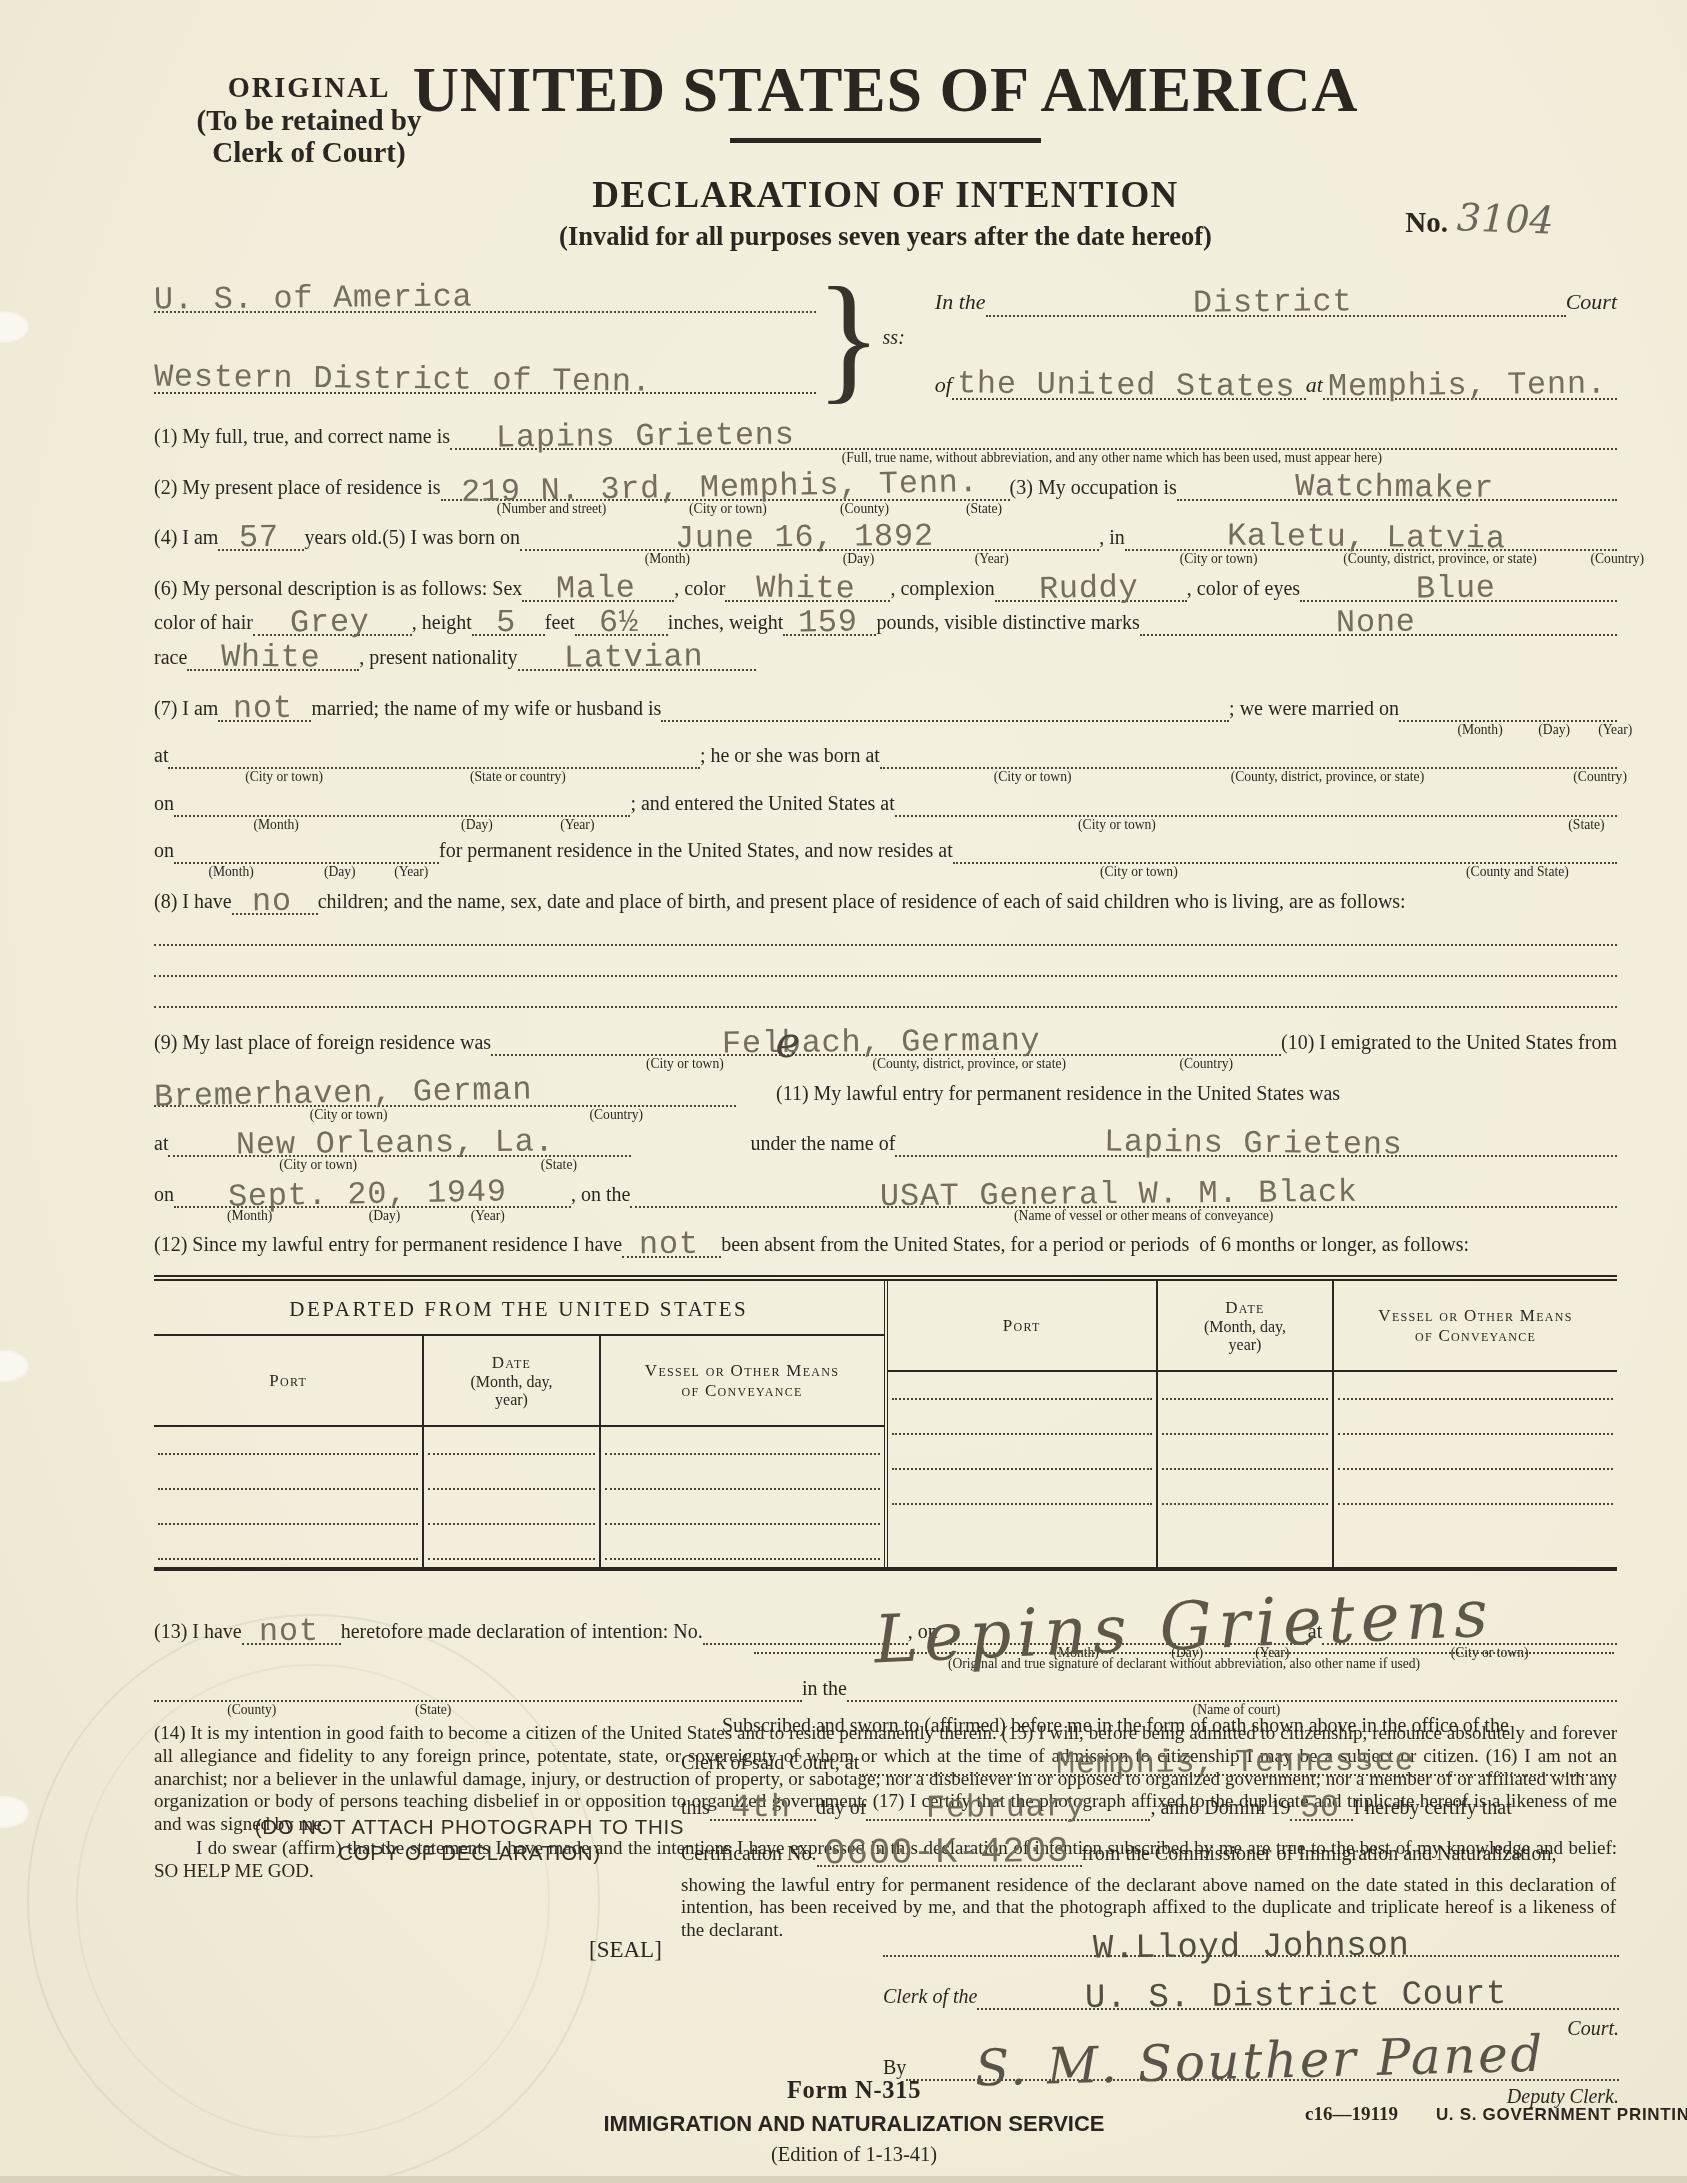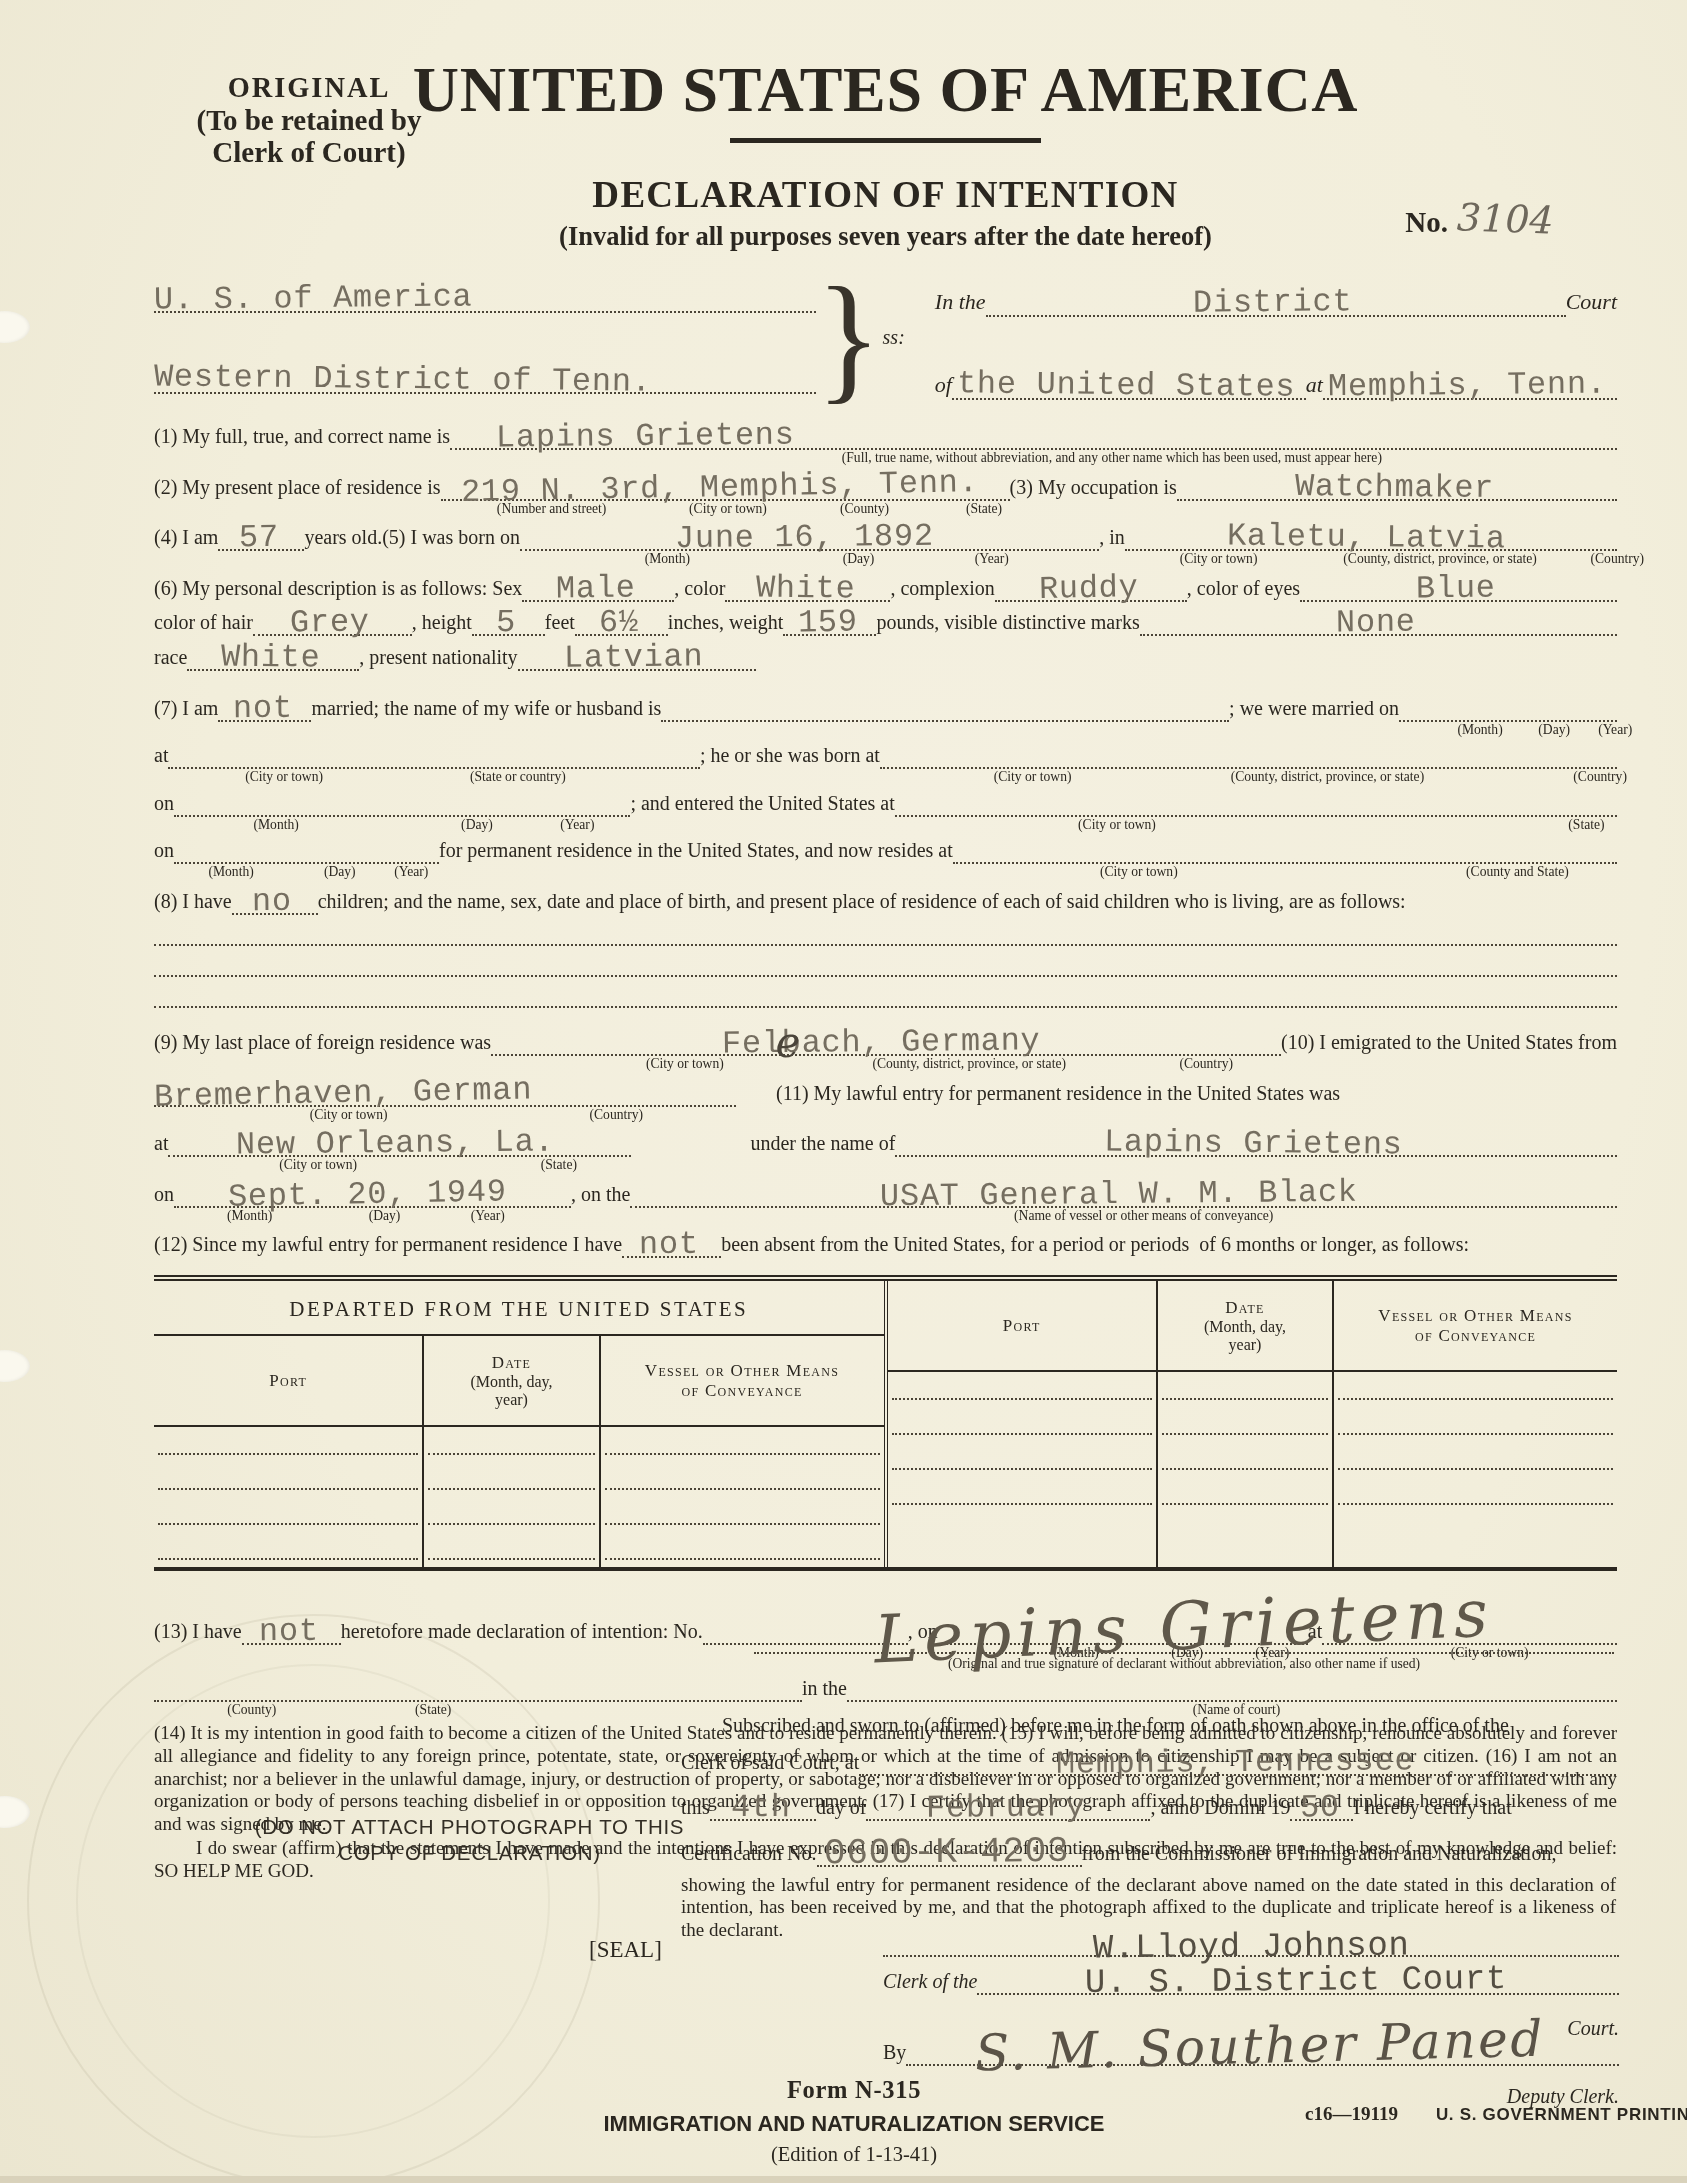--- a/index.html
+++ b/index.html
@@ -92,21 +92,21 @@
   .sub-row{display:flex;align-items:baseline;margin-top:10.6px;}
   .cert-body{font-size:19px;text-align:justify;line-height:1.18;margin-top:6.6px;}
 
   .donot{position:absolute;left:205px;top:1814px;width:529px;text-align:center;
     font-family:"Liberation Sans",sans-serif;font-size:20.5px;letter-spacing:0.7px;line-height:1.25;color:#332e25;}
   .seal-word{position:absolute;left:589px;top:1937px;font-size:23px;}
 
   .clerk-block{position:absolute;left:883px;top:1932px;width:736px;font-size:20px;}
   .c-name{text-align:center;}
   .c-line{border-bottom:2px dotted #4b4437;margin-top:-4px;}
-  .c-row{display:flex;align-items:baseline;margin-top:9px;}
+  .c-row{display:flex;align-items:baseline;margin-top:24px;}
   .script{font-family:"DejaVu Serif",serif;font-style:italic;font-size:50px;line-height:0.8;color:#5a5347;
     letter-spacing:2.6px;display:inline-block;position:relative;top:4px;transform:rotate(-1.5deg);white-space:nowrap;}
   .right-it{position:absolute;right:0;font-style:italic;font-size:20px;}
   .courtword{top:85px;}
   .deputy{top:153px;}
 
   .footer-c{position:absolute;left:566px;top:2076px;width:576px;text-align:center;}
   .f-form{font-size:24.5px;font-weight:bold;letter-spacing:0.7px;}
   .f-dept{font-family:"Liberation Sans",sans-serif;font-size:28.4px;font-weight:bold;margin-top:5.3px;letter-spacing:0.7px;}
   .f-ins{font-family:"Liberation Sans",sans-serif;font-size:22px;font-weight:bold;margin-top:6.6px;}

